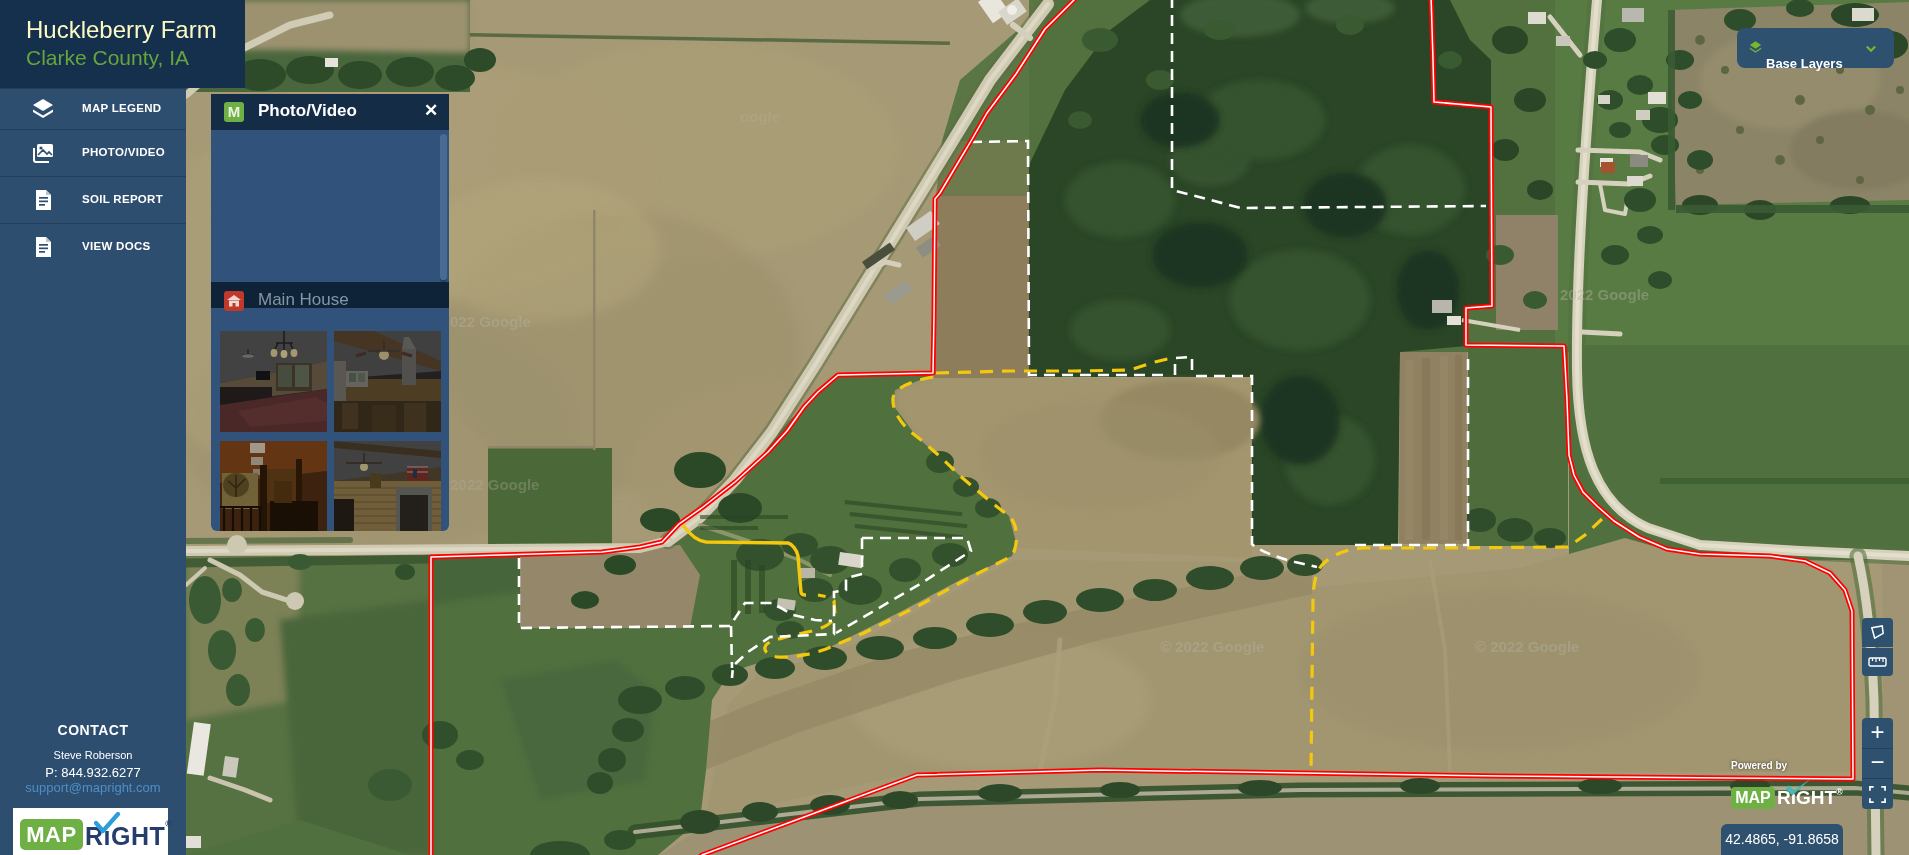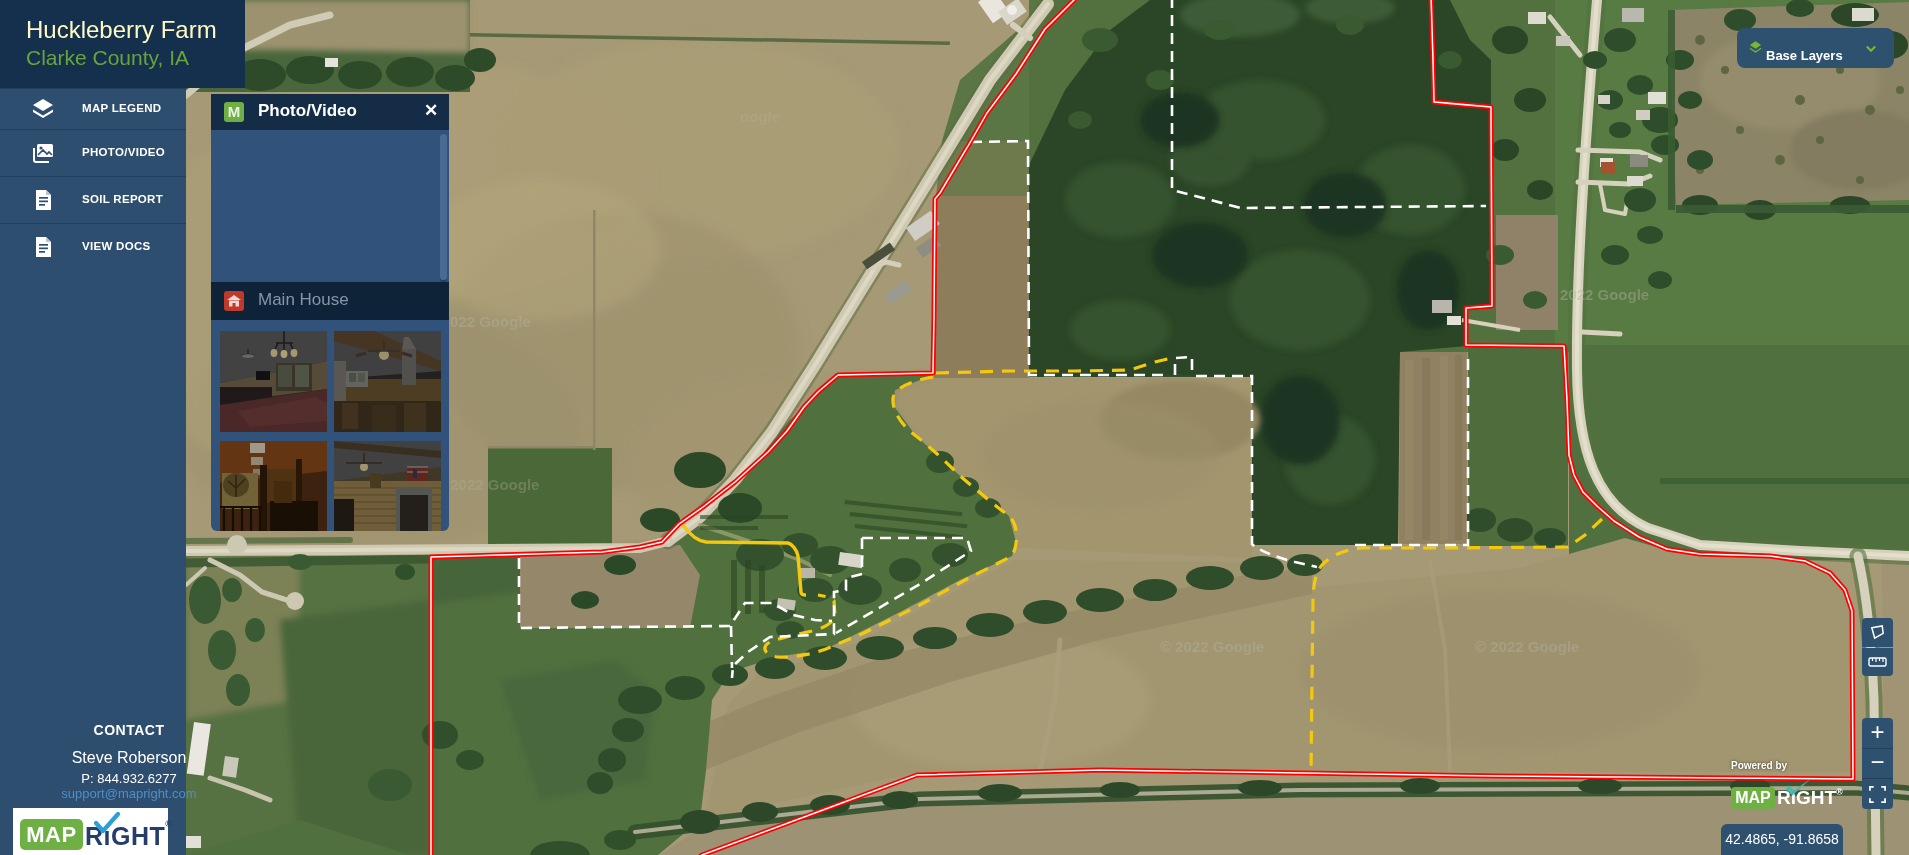--- a/index.html
+++ b/index.html
@@ -486,23 +486,23 @@
             <rect x="8" y="9" width="9" height="1.7" fill="#2e4e70"></rect>
             <rect x="8" y="12.5" width="9" height="1.7" fill="#2e4e70"></rect>
             <rect x="8" y="16" width="6" height="1.7" fill="#2e4e70"></rect>
           </svg>
   </span>
         <span class="lb">VIEW DOCS</span>
       </div>
 
 </div>
 
-<div style="position:absolute;left:0;top:722px;width:186px;text-align:center;color:#fff;padding-left:36px;">
+<div style="position:absolute;left:0;top:722px;width:186px;text-align:center;color:#fff;">
   <div style="font-size:14px;font-weight:bold;letter-spacing:0.5px;">CONTACT</div>
-  <div style="font-size:16px;margin-top:11px;">Steve Roberson</div>
+  <div style="font-size:11px;margin-top:11px;">Steve Roberson</div>
   <div style="font-size:13px;margin-top:4px;">P: 844.932.6277</div>
   <div style="font-size:13px;color:#4e8ec6;">support@mapright.com</div>
 </div>
 
 <div style="position:absolute;left:13px;top:808px;width:155px;height:47px;background:#ffffff;">
   <div style="position:absolute;left:7px;top:11px;width:63px;height:31px;background:#6eb043;border-radius:5px;color:#fff;font-size:22px;font-weight:bold;text-align:center;line-height:31px;letter-spacing:0.5px;">MAP</div>
   <div style="position:absolute;left:72px;top:11px;font-size:25px;font-weight:bold;color:#253d6d;letter-spacing:0.5px;">RıGHT<span style="font-size:9px;vertical-align:18px;">®</span></div>
   <svg style="position:absolute;left:81px;top:4px;" width="27" height="22" viewBox="0 0 27 22" fill="none">
         <path d="M2 11 L9 19 24 2" stroke="#2d9fd8" stroke-width="4.2" stroke-linecap="round" stroke-linejoin="round"></path>
       </svg>
@@ -516,21 +516,21 @@
 
     <span style="position:absolute;left:47px;top:7px;font-size:17px;font-weight:bold;color:#fff;">Photo/Video</span>
 
     <span style="position:absolute;left:213px;top:6px;font-size:17px;color:#fff;font-weight:bold;">✕</span>
   </div>
 
   <div style="position:absolute;left:229px;top:40px;width:7px;height:148px;background:#24415f;border-radius:3px;">
     <div style="position:absolute;left:0;top:0;width:7px;height:146px;background:#486b92;border-radius:3px;"></div>
   </div>
 
-  <div style="position:absolute;left:0;top:188px;width:238px;height:38px;background:#0e2238;">
+  <div style="position:absolute;left:0;top:188px;width:238px;height:26px;background:#0e2238;">
 
     <div style="position:absolute;left:13px;top:9px;width:20px;height:20px;background:#c0392b;border-radius:3px;">
       <svg width="20" height="20" viewBox="0 0 20 20">
             <path d="M10 4 L17 9 H3 Z M5 9.5 h10 v6 h-3.5 v-3.5 h-3 v3.5 H5 Z" fill="#f2d7d2"></path>
           </svg>
     </div>
     <span style="position:absolute;left:47px;top:8px;font-size:17px;color:#8496a6;">Main House</span>
   </div>
 
   <div id="th1" class="th" style="left:9px;top:237px;">
@@ -619,21 +619,21 @@
       <rect x="0" y="0" width="107" height="90" fill="#10141e" opacity="0.28"></rect>
     </svg>
   </div>
 </div>
 
 <div class="btn" style="left:1737px;top:28px;width:157px;height:40px;border-radius:8px;">
   <svg style="position:absolute;left:11px;top:12px;" width="15" height="15" viewBox="0 0 24 24" fill="#76b82e">
         <path d="M12 2 L21 8 12 14 3 8 Z"></path>
         <path d="M3 12 L12 18 21 12 21 14.5 12 20.5 3 14.5 Z"></path>
       </svg>
-  <span style="position:absolute;left:29px;top:20px;font-size:13px;font-weight:bold;color:#fff;">Base Layers</span>
+  <span style="position:absolute;left:29px;top:28px;font-size:13px;font-weight:bold;color:#fff;">Base Layers</span>
   <svg style="position:absolute;left:128px;top:16px;" width="12" height="10" viewBox="0 0 14 12">
         <path d="M2 3 L7 8 12 3" stroke="#76b82e" stroke-width="2.6" fill="none"></path>
       </svg>
 </div>
 
 <div class="btn" style="left:1862px;top:618px;width:31px;height:29px;border-radius:4px 4px 0 0;">
   <svg style="position:absolute;left:7px;top:6px;" width="17" height="17" viewBox="0 0 18 18">
         <path d="M3 4 L14 2 15 10 6 15 Z" fill="none" stroke="#fff" stroke-width="1.6"></path>
       </svg>
 </div>

